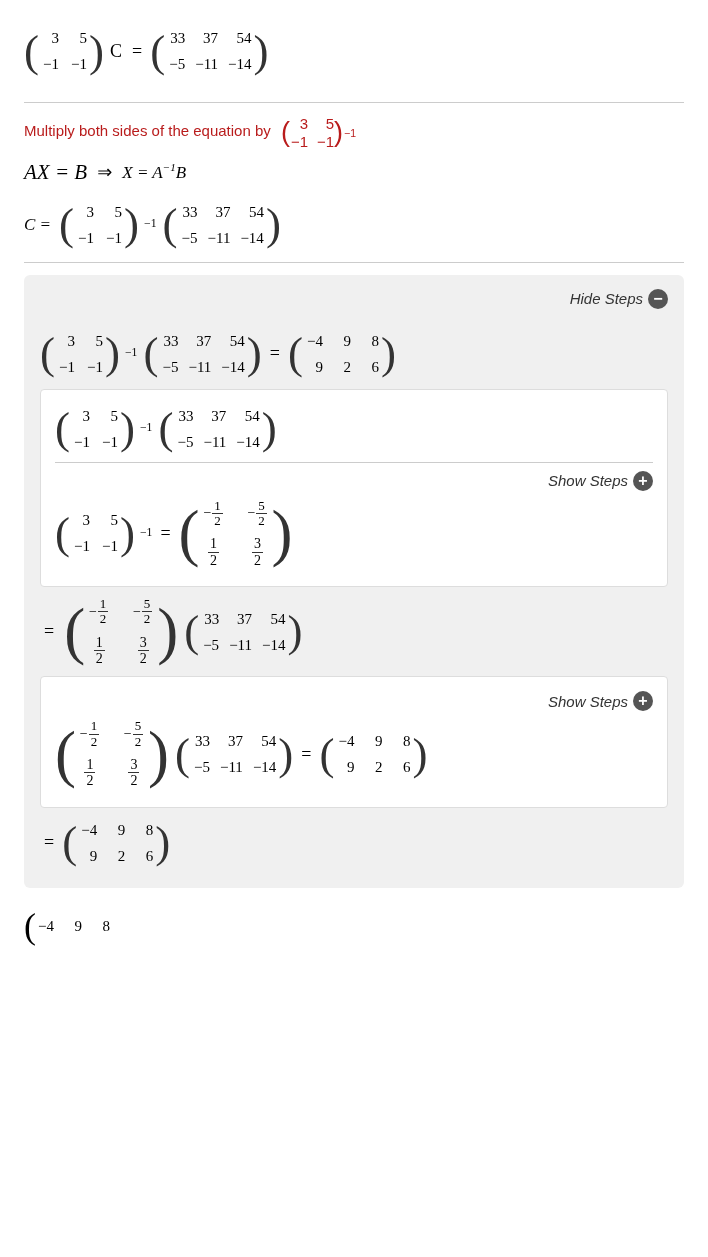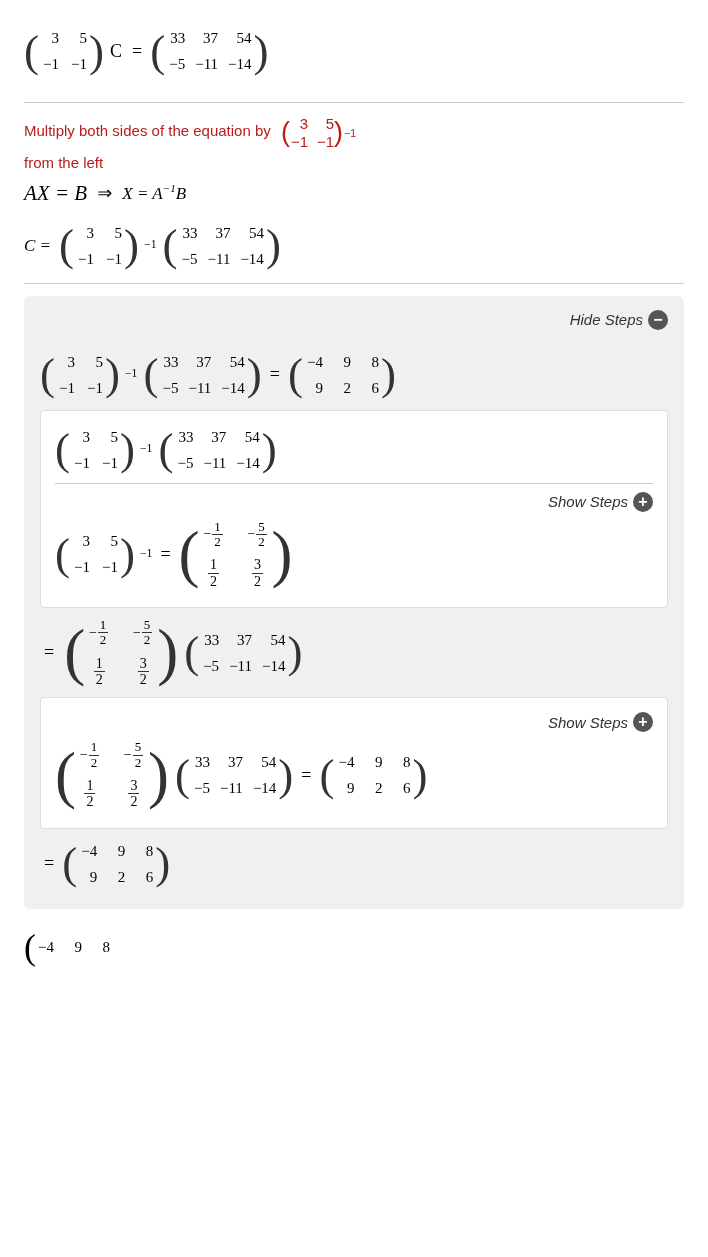--- a/index.html
+++ b/index.html
@@ -285,23 +285,20 @@
         <span class="matrix-content cols2" style="font-size:13px;gap:1px 8px;">
           <span class="matrix-cell">3</span>
           <span class="matrix-cell">5</span>
           <span class="matrix-cell">−1</span>
           <span class="matrix-cell">−1</span>
         </span>
         <span style="font-size:1.8em;font-weight:100;line-height:1;">)</span>
       </span>
       <span style="font-size:0.7em;vertical-align:super;margin-left:1px;">−1</span>
     </span>
-  </div>
-  <div class="explain-text">
-    <span>from the left</span>
   </div>
 
   <div class="math-line" style="margin-top:6px;">
     <span style="font-style:italic;font-size:21px;">AX = B</span>
     <span class="arrow-sign">⇒</span>
     <span style="font-style:italic;font-size:17px;">X = A<sup style="font-size:0.65em;">−1</sup>B</span>
   </div>
 
   <div class="math-line" style="margin-top:10px;">
     <span style="font-style:italic;font-size:17px;margin-right:4px;">C =</span>

